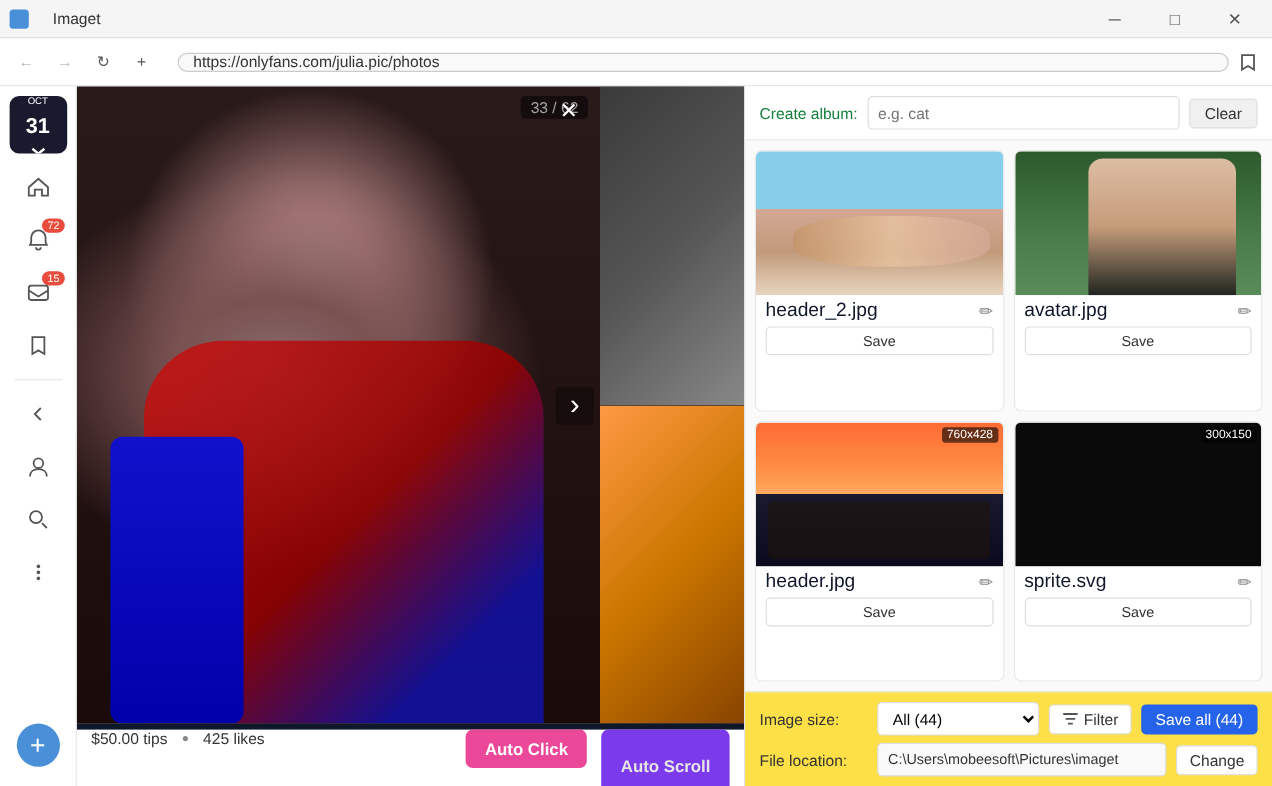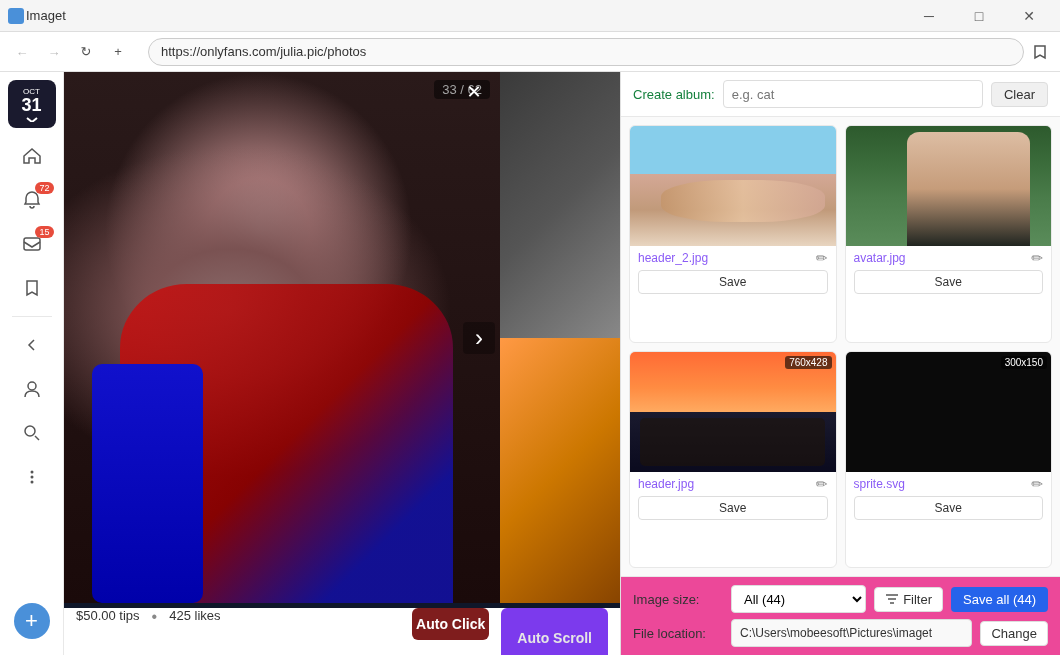--- a/index.html
+++ b/index.html
@@ -4,52 +4,52 @@
   <style>
     * { box-sizing: border-box; margin: 0; padding: 0; }
     body { font-family: 'Segoe UI', Arial, sans-serif; background: #f0f0f0; width: 1060px; height: 655px; overflow: hidden; }
 
     
     .titlebar {
       display: flex; align-items: center; justify-content: space-between;
       background: #f5f5f5; height: 32px; padding: 0 8px;
       border-bottom: 1px solid #ddd;
     }
-    .titlebar-left { display: flex; align-items: center; gap: 2px; }
+    .titlebar-left { display: flex; align-items: center; gap: 20px; }
     .titlebar-icon { width: 16px; height: 16px; background: #4a90d9; border-radius: 3px; }
     .titlebar-title { font-size: 13px; color: #333; }
     .titlebar-controls { display: flex; gap: 4px; }
     .titlebar-btn { width: 46px; height: 32px; border: none; background: transparent; cursor: pointer; font-size: 14px; display: flex; align-items: center; justify-content: center; color: #555; }
 
     
     .navbar {
       display: flex; align-items: center; background: #fff;
       height: 40px; padding: 0 8px; border-bottom: 1px solid #e0e0e0; gap: 4px;
     }
     .nav-btn { width: 28px; height: 28px; border: none; background: transparent; cursor: pointer; border-radius: 4px; display: flex; align-items: center; justify-content: center; color: #555; font-size: 13px; }
     .nav-btn.disabled { color: #bbb; cursor: default; }
     .address-bar {
-      flex: 1; height: 28px; border: 1px solid #ccc; border-radius: 14px;
+      flex: 1; height: 16px; border: 1px solid #ccc; border-radius: 14px;
       padding: 0 12px; font-size: 13px; color: #333; background: #f9f9f9;
       outline: none;
     }
     .nav-icon { width: 24px; height: 24px; display: flex; align-items: center; justify-content: center; cursor: pointer; color: #555; }
 
     
     .main-layout { display: flex; height: calc(655px - 72px); }
 
     
     .sidebar {
       width: 64px; background: #fff; border-right: 1px solid #e8e8e8;
       display: flex; flex-direction: column; align-items: center;
       padding: 8px 0; gap: 4px; overflow: hidden;
     }
     .sidebar-date {
       width: 48px; height: 48px; background: #1a1a2e; border-radius: 8px;
-      display: flex; flex-direction: column; align-items: center; justify-content: center;
+      display: flex; flex-direction: column; align-items: center; justify-content: space-between;
       color: white; font-size: 9px; margin-bottom: 4px; cursor: pointer;
     }
     .sidebar-date .month { font-size: 8px; text-transform: uppercase; }
     .sidebar-date .day { font-size: 18px; font-weight: bold; line-height: 1; }
     .sidebar-nav-item {
       width: 48px; height: 40px; display: flex; align-items: center; justify-content: center;
       border-radius: 8px; cursor: pointer; color: #555; position: relative;
     }
     .sidebar-nav-item svg { width: 20px; height: 20px; }
     .badge {
@@ -130,22 +130,22 @@
       border-radius: 4px;
     }
 
     
     .bottom-bar {
       height: 52px; background: #fff; border-top: 5px solid #0f172a;
       display: flex; align-items: flex-start; padding: 0 12px; gap: 12px;
     }
     .bottom-tip { font-size: 13px; color: #333; }
     .auto-click-btn {
-      background: #7f1d1d; color: white; border: none; border-radius: 6px;
-      padding: 8px 4px; font-size: 14px; font-weight: 600; cursor: pointer;
+      background: #ec4899; color: white; border: none; border-radius: 6px;
+      padding: 8px 16px; font-size: 14px; font-weight: 600; cursor: pointer;
       margin-left: auto;
     }
     .auto-scroll-btn {
       background: #7c3aed; color: #e5e5e5; border: none; border-radius: 6px;
       padding: 22px 16px; font-size: 14px; font-weight: 600; cursor: pointer;
     }
 
     
     .right-panel {
       width: 440px; background: #fafafa; border-left: 1px solid #e0e0e0;
@@ -172,21 +172,21 @@
     }
     .image-card {
       background: #fff; border: 1px solid #e8e8e8; border-radius: 6px; overflow: hidden;
     }
     .image-card-thumb {
       width: 100%; height: 120px; position: relative; overflow: hidden;
     }
     .image-card-footer {
       padding: 4px 8px; display: flex; align-items: center; justify-content: space-between;
     }
-    .image-card-name { font-size: 12px; color: #8b5cf6; }
+    .image-card-name { font-size: 16px; color: #0f172a; }
     .image-card-edit { color: #888; font-size: 14px; cursor: pointer; }
     .image-card-save {
       display: block; width: calc(100% - 16px); margin: 0 8px 8px;
       background: #fff; border: 1px solid #ddd; border-radius: 4px;
       padding: 4px; font-size: 12px; cursor: pointer; color: #333; text-align: center;
     }
     .image-badge {
       position: absolute; top: 4px; right: 4px; background: rgba(0,0,0,0.6);
       color: white; font-size: 10px; padding: 1px 4px; border-radius: 3px;
     }
@@ -205,21 +205,21 @@
       width: 100%; height: 100%;
       background: linear-gradient(180deg, #ff6b35 0%, #ff8c42 30%, #ffaa60 50%, #1a1a2e 50%, #0a0a1e 100%);
     }
     .img-bg-black {
       width: 100%; height: 100%;
       background: #0a0a0a;
     }
 
     
     .right-panel-controls {
-      background: #ec4899; border-top: 1px solid #e8e8e8; padding: 8px 12px; display: flex; flex-direction: column; gap: 6px;
+      background: #fde047; border-top: 1px solid #e8e8e8; padding: 8px 12px; display: flex; flex-direction: column; gap: 6px;
     }
     .control-row { display: flex; align-items: center; gap: 8px; }
     .control-label { font-size: 13px; color: #333; width: 90px; }
     .size-select {
       flex: 1; height: 28px; border: 1px solid #ddd; border-radius: 4px;
       padding: 0 8px; font-size: 13px; background: #fff; cursor: pointer;
     }
     .filter-btn {
       display: flex; align-items: center; gap: 4px;
       background: #fff; border: 1px solid #ddd; border-radius: 4px;

